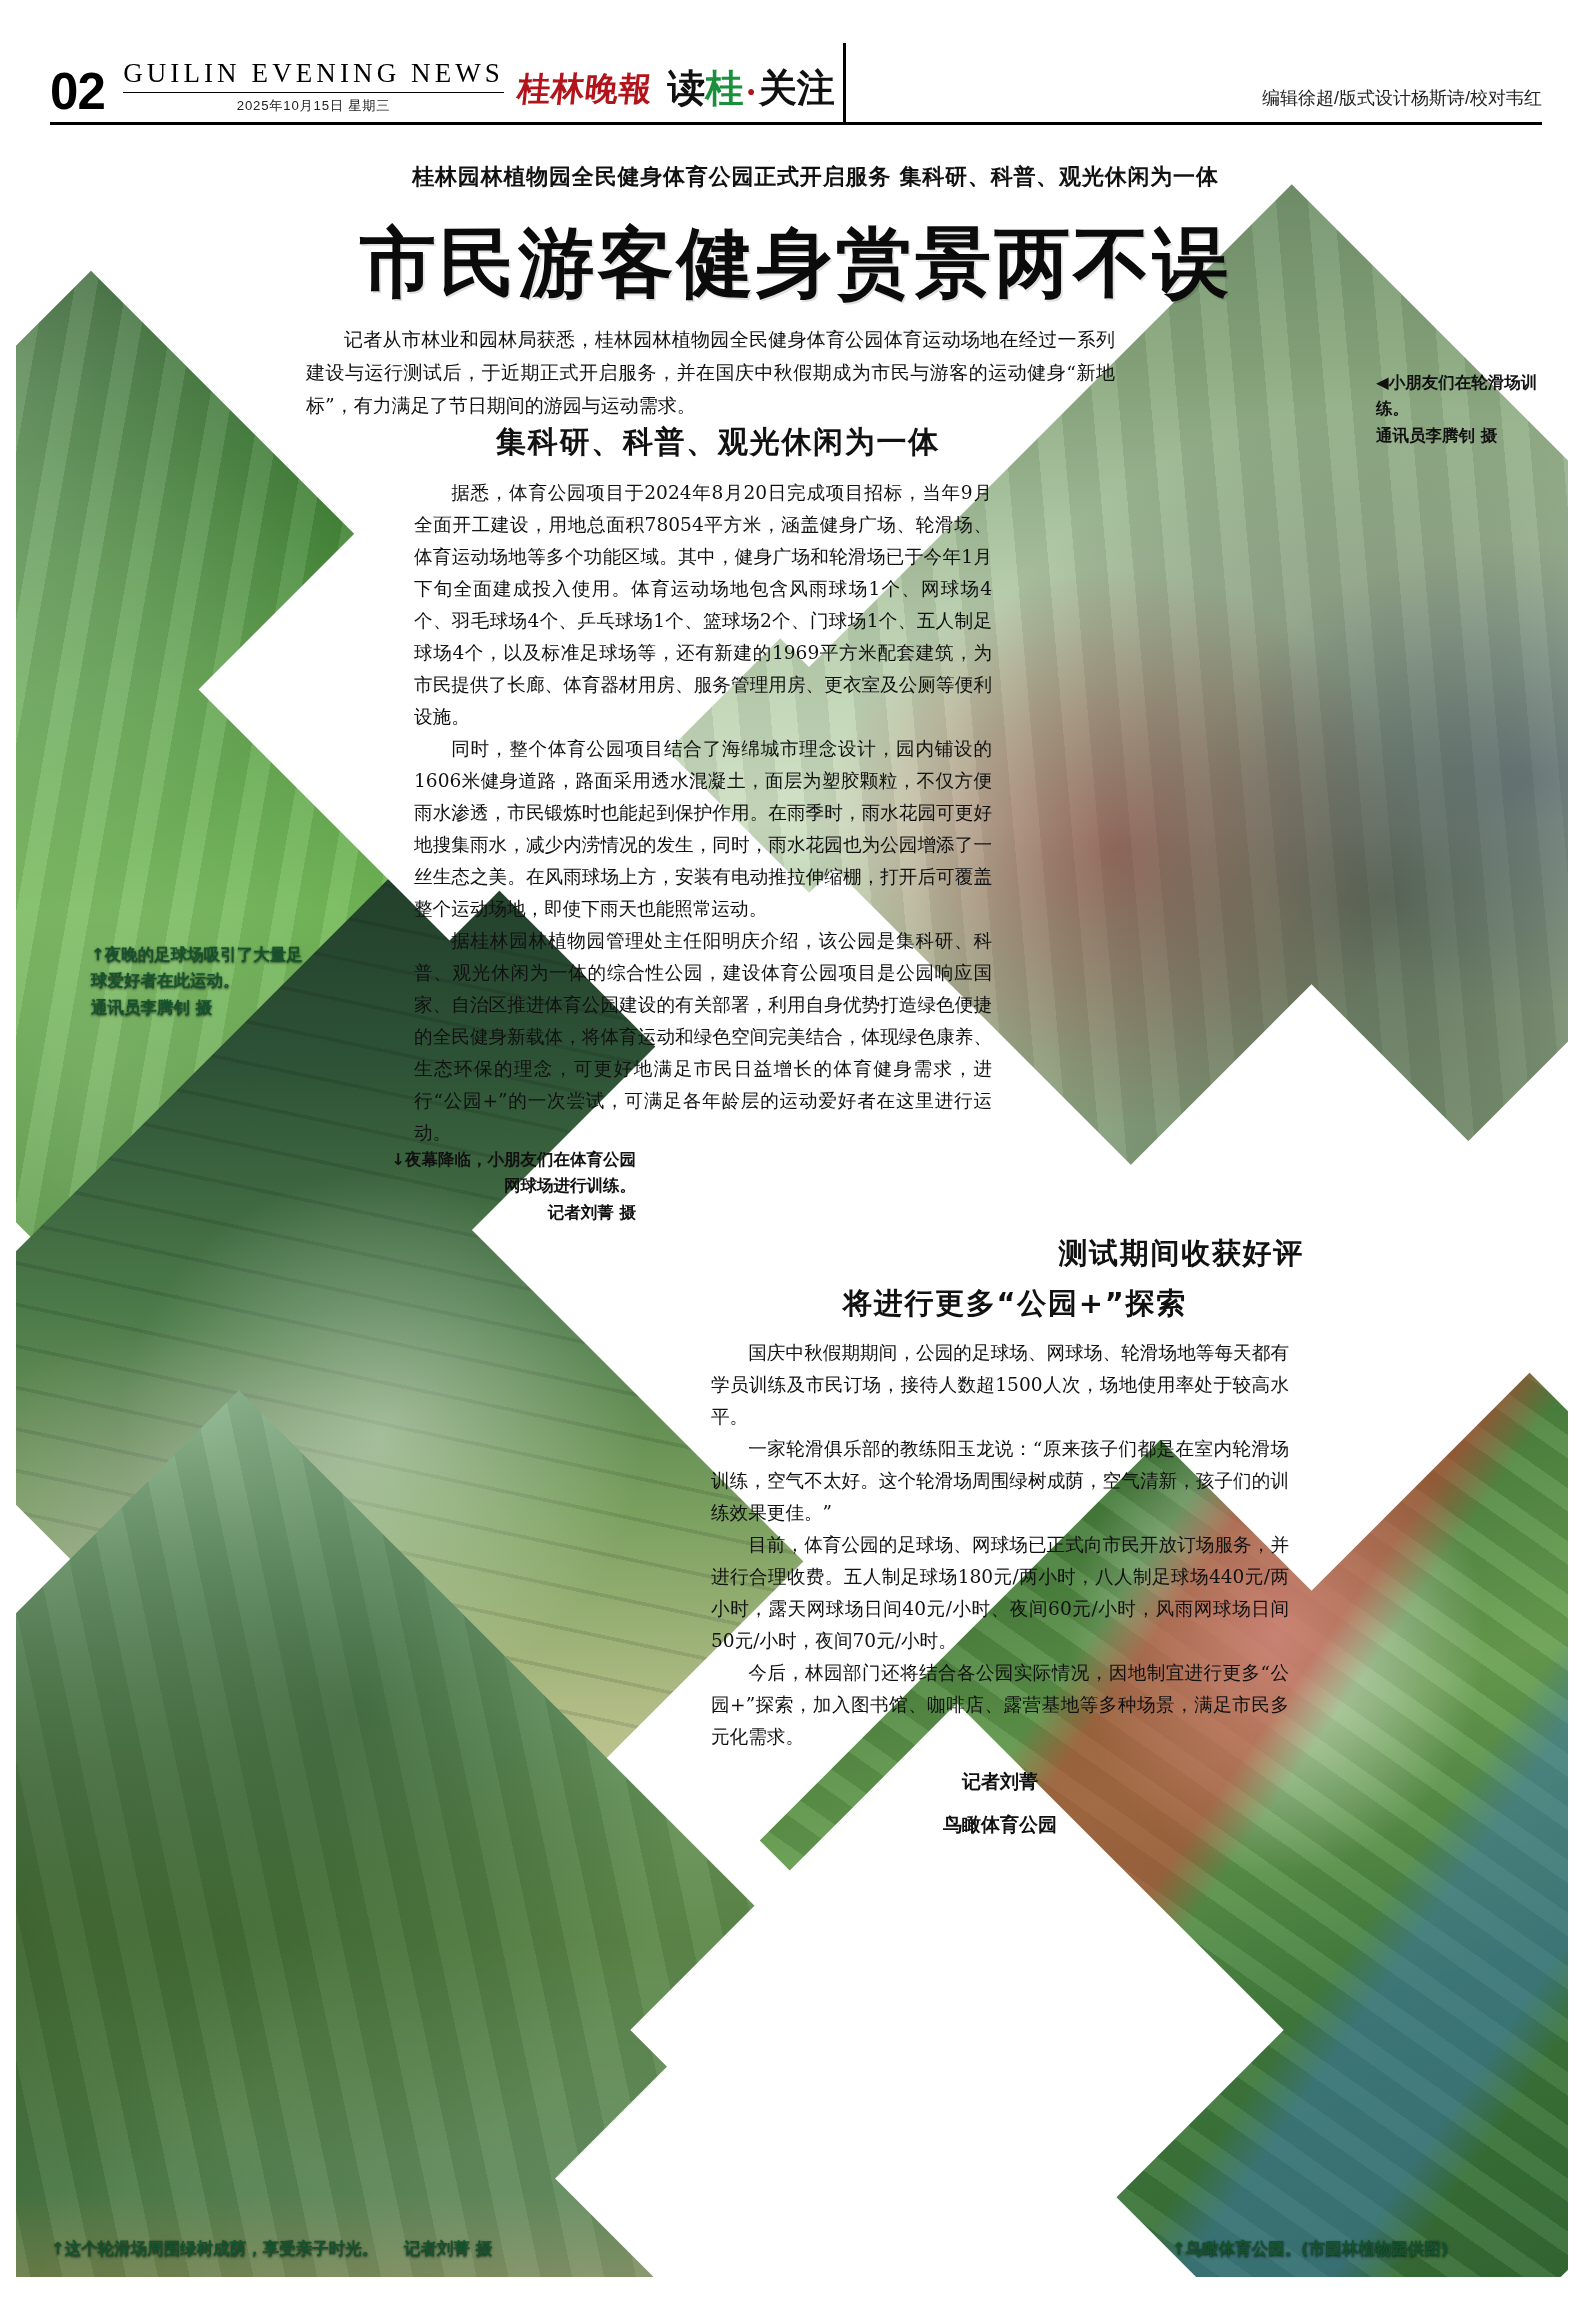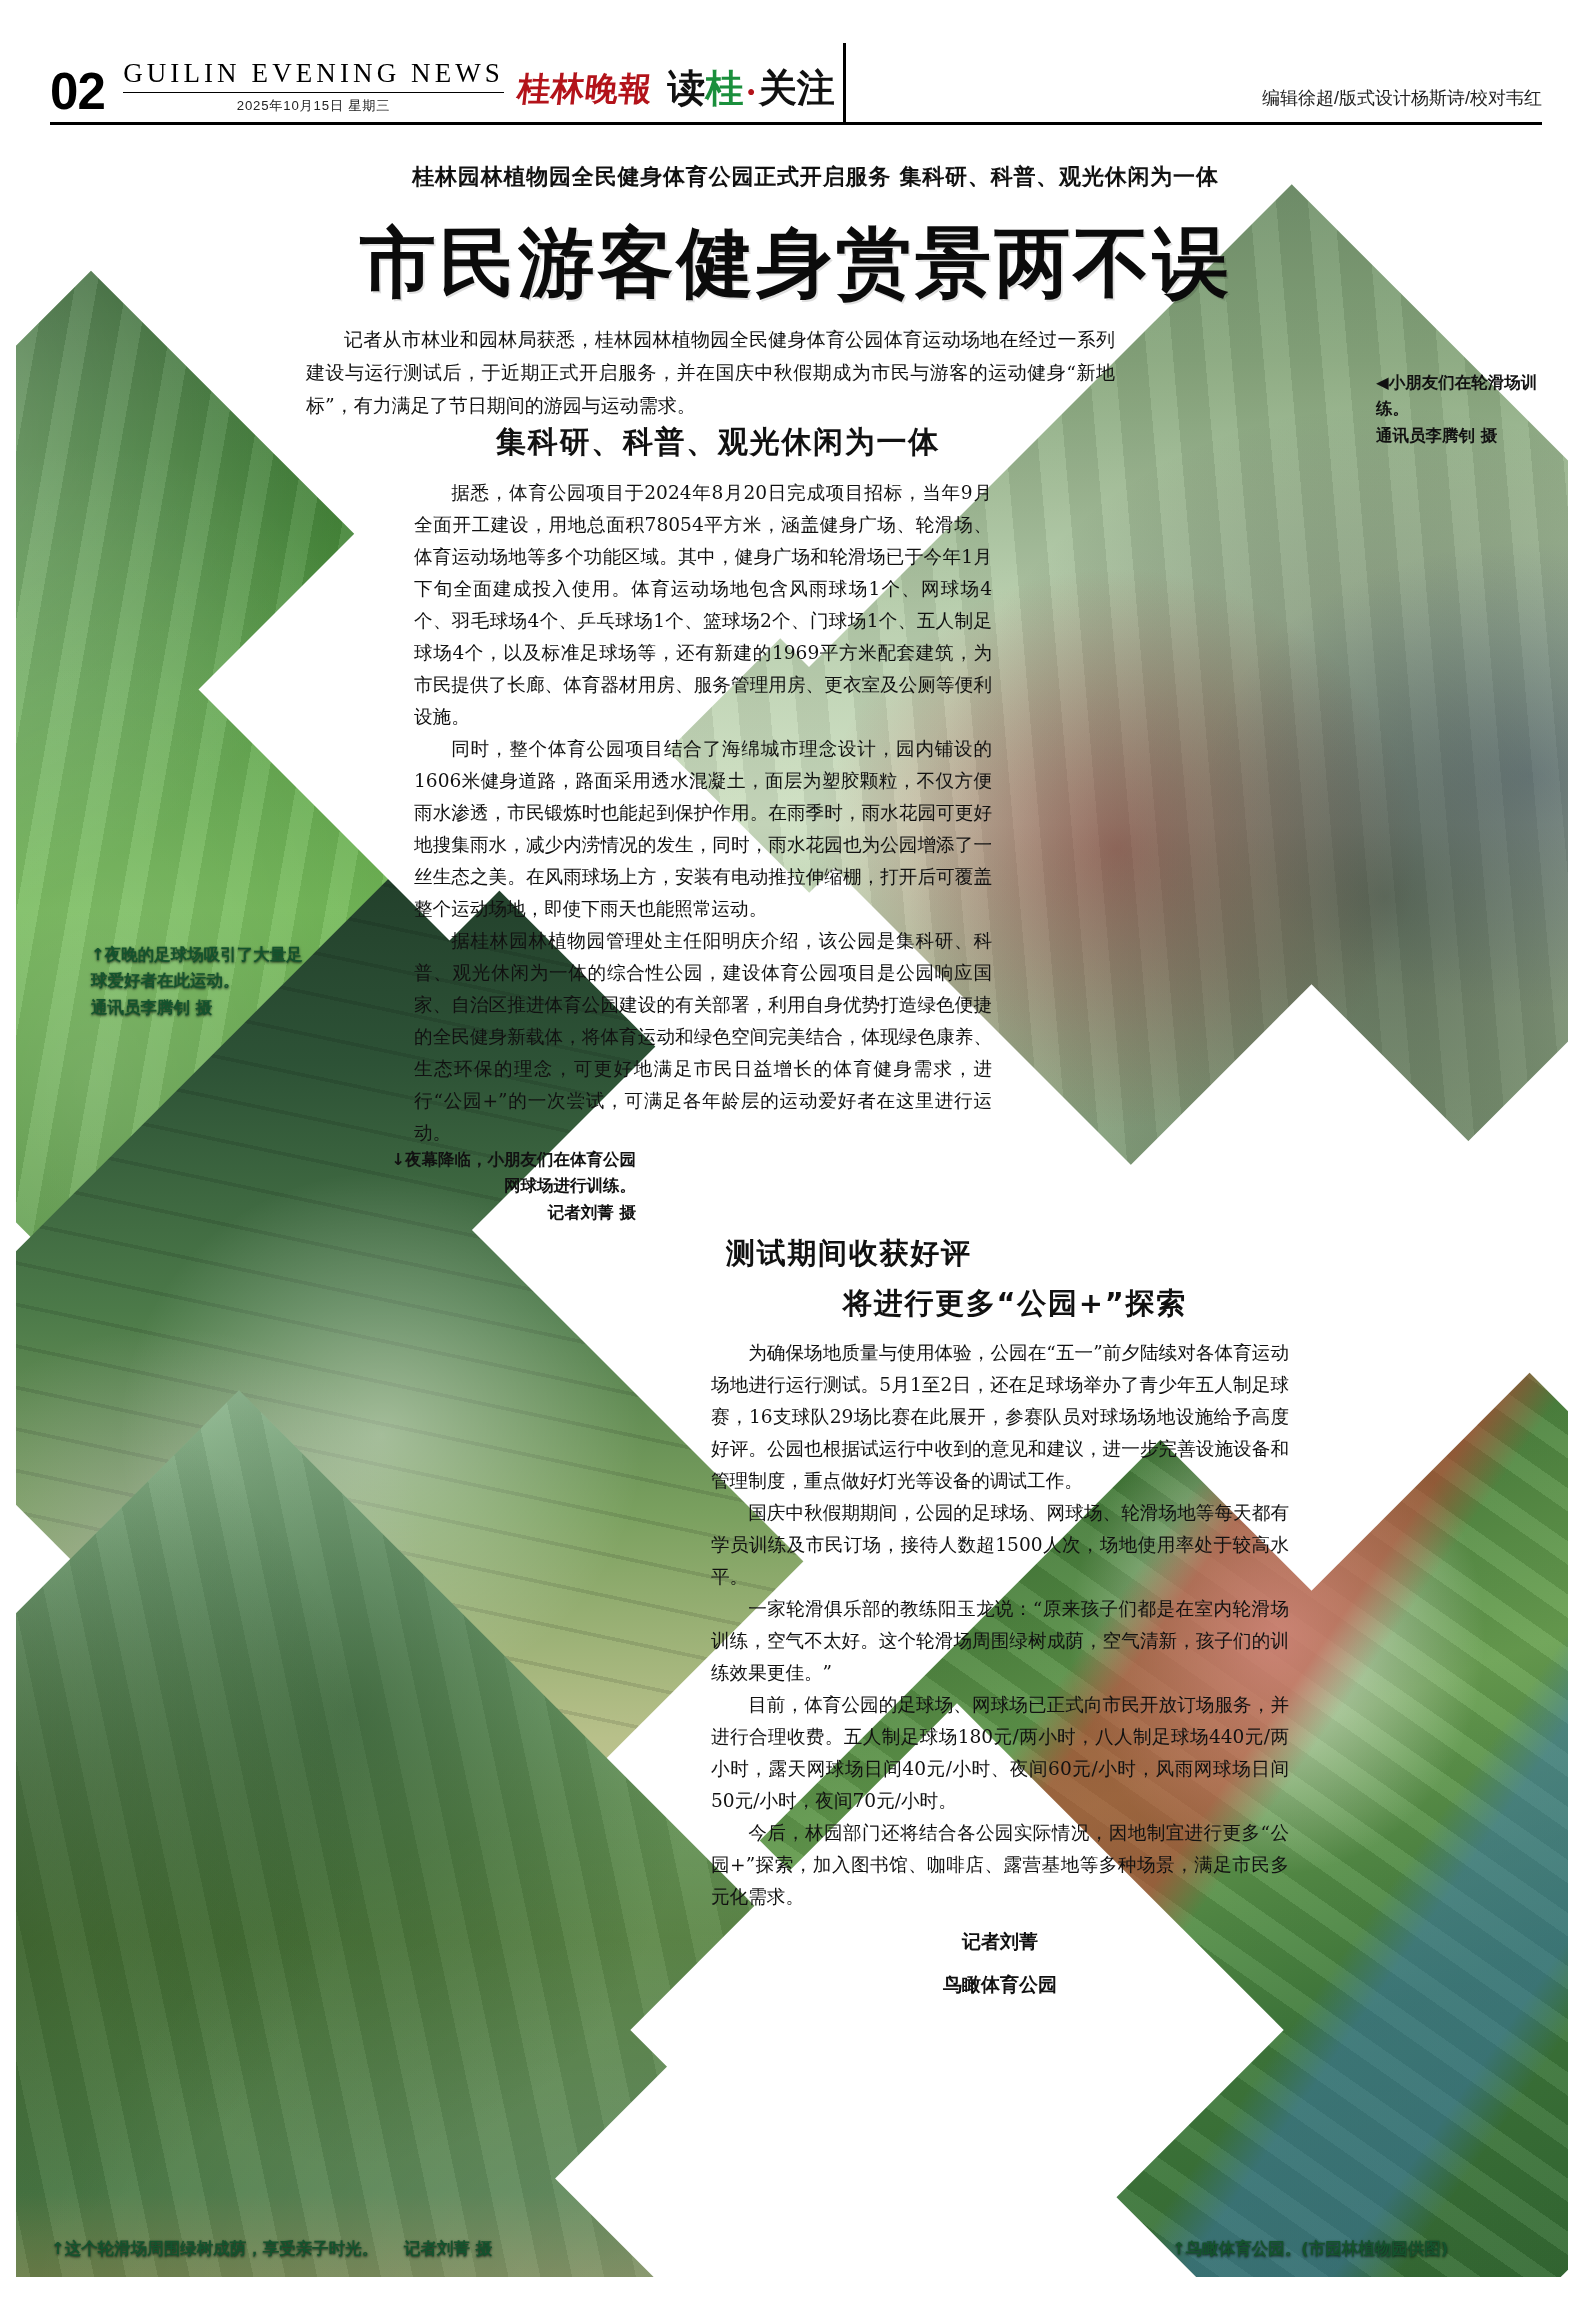--- a/index.html
+++ b/index.html
@@ -238,21 +238,21 @@
     color: #111;
   }
   .body-a {
     top: 477px; left: 414px; width: 578px;
     font-size: 18.6px; line-height: 32px; text-align: justify;
   }
   .body-a p { margin: 0; text-indent: 2em; }
 
   .sub-b {
     top: 1234px; left: 726px; width: 578px;
-    text-align: left;
+    text-align: right;
     font-family: "DejaVu Sans", sans-serif;
     font-weight: 700;
     font-size: 29px;
     letter-spacing: 1.7px;
     color: #111;
   }
   .sub-b2 {
     top: 1284px; left: 726px; width: 578px;
     text-align: center;
     font-family: "DejaVu Sans", sans-serif;
@@ -358,21 +358,20 @@
 <div class="txt sub-a">集科研、科普、观光休闲为一体</div>
 <div class="txt body-a">
   <p>据悉，体育公园项目于2024年8月20日完成项目招标，当年9月全面开工建设，用地总面积78054平方米，涵盖健身广场、轮滑场、体育运动场地等多个功能区域。其中，健身广场和轮滑场已于今年1月下旬全面建成投入使用。体育运动场地包含风雨球场1个、网球场4个、羽毛球场4个、乒乓球场1个、篮球场2个、门球场1个、五人制足球场4个，以及标准足球场等，还有新建的1969平方米配套建筑，为市民提供了长廊、体育器材用房、服务管理用房、更衣室及公厕等便利设施。</p>
   <p>同时，整个体育公园项目结合了海绵城市理念设计，园内铺设的1606米健身道路，路面采用透水混凝土，面层为塑胶颗粒，不仅方便雨水渗透，市民锻炼时也能起到保护作用。在雨季时，雨水花园可更好地搜集雨水，减少内涝情况的发生，同时，雨水花园也为公园增添了一丝生态之美。在风雨球场上方，安装有电动推拉伸缩棚，打开后可覆盖整个运动场地，即使下雨天也能照常运动。</p>
   <p>据桂林园林植物园管理处主任阳明庆介绍，该公园是集科研、科普、观光休闲为一体的综合性公园，建设体育公园项目是公园响应国家、自治区推进体育公园建设的有关部署，利用自身优势打造绿色便捷的全民健身新载体，将体育运动和绿色空间完美结合，体现绿色康养、生态环保的理念，可更好地满足市民日益增长的体育健身需求，进行“公园+”的一次尝试，可满足各年龄层的运动爱好者在这里进行运动。</p>
 </div>
 
 <div class="txt sub-b">测试期间收获好评</div>
 <div class="txt sub-b2">将进行更多“公园+”探索</div>
 <div class="txt body-b">
-  <p>为确保场地质量与使用体验，公园在“五一”前夕陆续对各体育运动场地进行运行测试。5月1至2日，还在足球场举办了青少年五人制足球赛，16支球队29场比赛在此展开，参赛队员对球场场地设施给予高度好评。公园也根据试运行中收到的意见和建议，进一步完善设施设备和管理制度，重点做好灯光等设备的调试工作。</p>
   <p>国庆中秋假期期间，公园的足球场、网球场、轮滑场地等每天都有学员训练及市民订场，接待人数超1500人次，场地使用率处于较高水平。</p>
   <p>一家轮滑俱乐部的教练阳玉龙说：“原来孩子们都是在室内轮滑场训练，空气不太好。这个轮滑场周围绿树成荫，空气清新，孩子们的训练效果更佳。”</p>
   <p>目前，体育公园的足球场、网球场已正式向市民开放订场服务，并进行合理收费。五人制足球场180元/两小时，八人制足球场440元/两小时，露天网球场日间40元/小时、夜间60元/小时，风雨网球场日间50元/小时，夜间70元/小时。</p>
   <p>今后，林园部门还将结合各公园实际情况，因地制宜进行更多“公园+”探索，加入图书馆、咖啡店、露营基地等多种场景，满足市民多元化需求。</p>
   <div class="byline">记者刘菁</div>
   <div class="byline">鸟瞰体育公园</div>
 </div>
 
 <div class="cap cap-skate">
   <span class="arrow">◀</span><span>小朋友们在轮滑场训练。</span>

